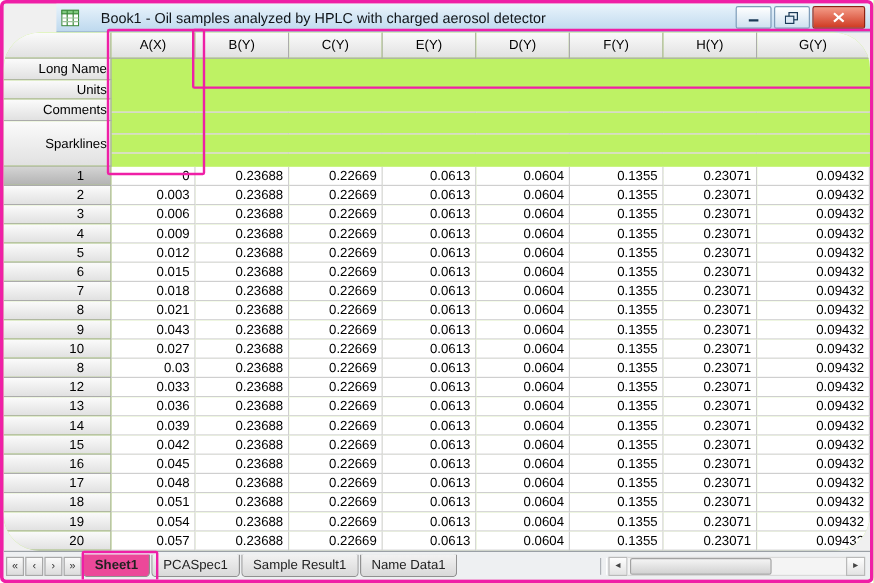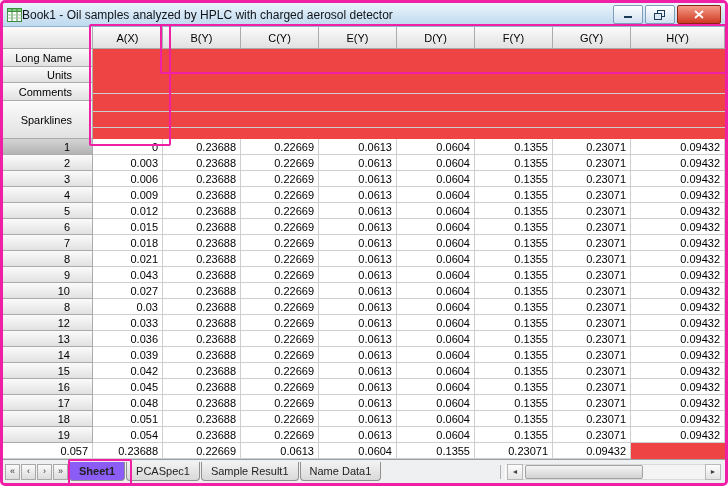--- a/index.html
+++ b/index.html
@@ -7,66 +7,67 @@
     --yellow:#ffffd6;
   }
   *{margin:0;padding:0;}
   body{background:#ffffff;font-family:"Liberation Sans",sans-serif;}
   .window{
     position:relative;width:728px;height:486px;box-sizing:border-box;
     border:3px solid var(--hl);border-radius:5px;background:#f0f0f0;overflow:hidden;
   }
   
   .titlebar{
-    height:24px;display:flex;align-items:center;gap:0;padding:0 4px;
-    background:linear-gradient(#eaf4fc,#bed9ee);border-bottom:1px solid #93b4cf;box-sizing:border-box;
+    height:24px;display:flex;align-items:center;gap:18px;padding:0 4px;
+    background:linear-gradient(#eaf4fc,#bed9ee);border-bottom:1px solid #93b4cf;box-sizing:border-box;margin-left:44px;
   }
   .titletext{font-size:12px;color:#101418;flex:1;white-space:nowrap;overflow:hidden;}
   .winbtns{display:flex;gap:2px;}
   .winbtn{
     width:28px;height:17px;border:1px solid #7f9db9;border-radius:2px;
     background:linear-gradient(#ffffff,#cfe1f0);display:flex;align-items:center;justify-content:center;
   }
   .winbtn.close{width:42px;background:linear-gradient(#f49c88,#cf3a22);border-color:#8e2213;}
   
   .worksheet{
-    position:absolute;top:24px;left:0;right:0;bottom:24px;background:#ef4444;overflow:hidden;
+    position:absolute;top:24px;left:0;right:0;bottom:24px;background:#bef264;overflow:hidden;
     display:grid;
     grid-template-columns:90px 70px repeat(6,78px) 1fr;
     grid-template-rows:22px 18px 16px 18px 38px repeat(20,16px);
+    border-radius:30px;
   }
   .cell{
     box-sizing:border-box;display:flex;align-items:center;font-size:11px;color:#000;
     border-right:1px solid #cfcfcf;border-bottom:1px solid #cfcfcf;
     overflow:hidden;white-space:nowrap;background:#fff;
   }
   .hcell{background:linear-gradient(#fbfbfb,#e1e1e1);border-right:1px solid #ababab;border-bottom:1px solid #ababab;}
   .colhead{justify-content:center;}
-  .rowlabel{justify-content:flex-end;padding-right:20px;}
+  .rowlabel{justify-content:flex-end;padding-right:3px;}
   .rownum{justify-content:flex-end;padding-right:22px;}
   .rownum.selected{background:linear-gradient(#d4d4d4,#b3b3b3);}
   .ycell{background:var(--yellow);justify-content:center;margin-top:44px;}
   .datacell{justify-content:flex-end;padding-right:4px;}
   .sparkcell{justify-content:center;}
   
   .tabbar{
     position:absolute;left:0;right:0;bottom:0;height:24px;box-sizing:border-box;
     background:#eef0f2;border-top:1px solid #9aa0a6;
     display:flex;align-items:center;padding:0 2px;gap:1px;
   }
   .navbtn{
     width:15px;height:16px;font-size:9px;line-height:1;display:flex;align-items:center;justify-content:center;
     background:linear-gradient(#fafafa,#dcdcdc);border:1px solid #a8a8a8;box-sizing:border-box;color:#333;
   }
   .tab{
     height:19px;padding:0 9px;display:flex;align-items:center;font-size:11px;color:#222;
     background:linear-gradient(#f2f2f2,#d9d9d9);border:1px solid #909090;border-top:none;
     border-radius:0 0 4px 4px;box-sizing:border-box;
   }
-  .tab.active{background:#8b5cf6;font-weight:bold;}
+  .tab.active{background:#ec4899;font-weight:bold;}
   .tsplit{margin-left:auto;width:4px;height:14px;border-left:1px solid #aeb2b8;border-right:1px solid #ffffff;}
   .hscroll{display:flex;width:214px;height:16px;margin-right:2px;}
   .sbtn{
     width:16px;height:16px;display:flex;align-items:center;justify-content:center;font-size:7px;color:#444;
     background:linear-gradient(#fdfdfd,#e3e3e3);border:1px solid #b9b9b9;box-sizing:border-box;
   }
   .strack{flex:1;position:relative;background:#f4f4f4;border-top:1px solid #d9d9d9;border-bottom:1px solid #d9d9d9;box-sizing:border-box;}
   .sthumb{
     position:absolute;left:2px;top:0;width:118px;height:100%;box-sizing:border-box;
     background:linear-gradient(#f4f4f4,#d2d2d2);border:1px solid #a2a2a2;border-radius:2px;
@@ -113,22 +114,22 @@
   </div>
 
   <div class="worksheet" id="worksheet">
       <div class="cell hcell corner"></div>
       <div class="cell hcell colhead">A(X)</div>
       <div class="cell hcell colhead">B(Y)</div>
       <div class="cell hcell colhead">C(Y)</div>
       <div class="cell hcell colhead">E(Y)</div>
       <div class="cell hcell colhead">D(Y)</div>
       <div class="cell hcell colhead">F(Y)</div>
+      <div class="cell hcell colhead">H(Y)</div>
       <div class="cell hcell colhead">G(Y)</div>
-      <div class="cell hcell colhead">H(Y)</div>
       <div class="cell hcell rowlabel">Long Name</div>
       <div class="cell ycell">Time</div>
       <div class="cell ycell">Sample 1</div>
       <div class="cell ycell">Sample 2</div>
       <div class="cell ycell">Sample 3</div>
       <div class="cell ycell">Sample 4</div>
       <div class="cell ycell">Sample 5</div>
       <div class="cell ycell">Sample 6</div>
       <div class="cell ycell">Sample 7</div>
       <div class="cell hcell rowlabel">Units</div>
@@ -354,20 +355,21 @@
       <div class="cell datacell">0.09432</div>
       <div class="cell hcell rownum">19</div>
       <div class="cell datacell">0.054</div>
       <div class="cell datacell">0.23688</div>
       <div class="cell datacell">0.22669</div>
       <div class="cell datacell">0.0613</div>
       <div class="cell datacell">0.0604</div>
       <div class="cell datacell">0.1355</div>
       <div class="cell datacell">0.23071</div>
       <div class="cell datacell">0.09432</div>
+      <div class="cell hcell rownum">20</div>
       <div class="cell datacell">0.057</div>
       <div class="cell datacell">0.23688</div>
       <div class="cell datacell">0.22669</div>
       <div class="cell datacell">0.0613</div>
       <div class="cell datacell">0.0604</div>
       <div class="cell datacell">0.1355</div>
       <div class="cell datacell">0.23071</div>
       <div class="cell datacell">0.09432</div>
     </div>
 

